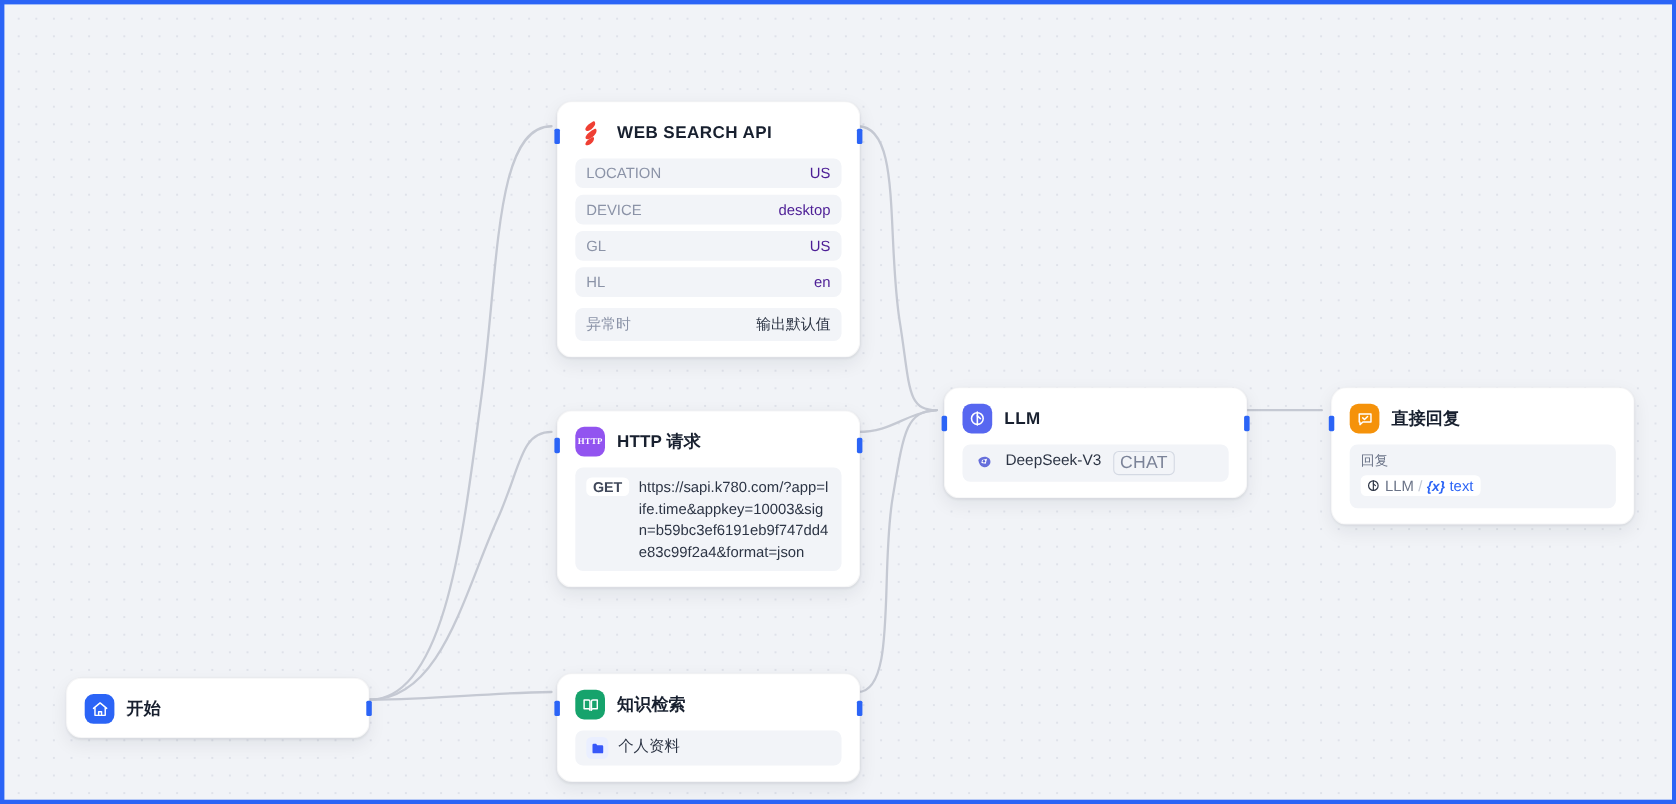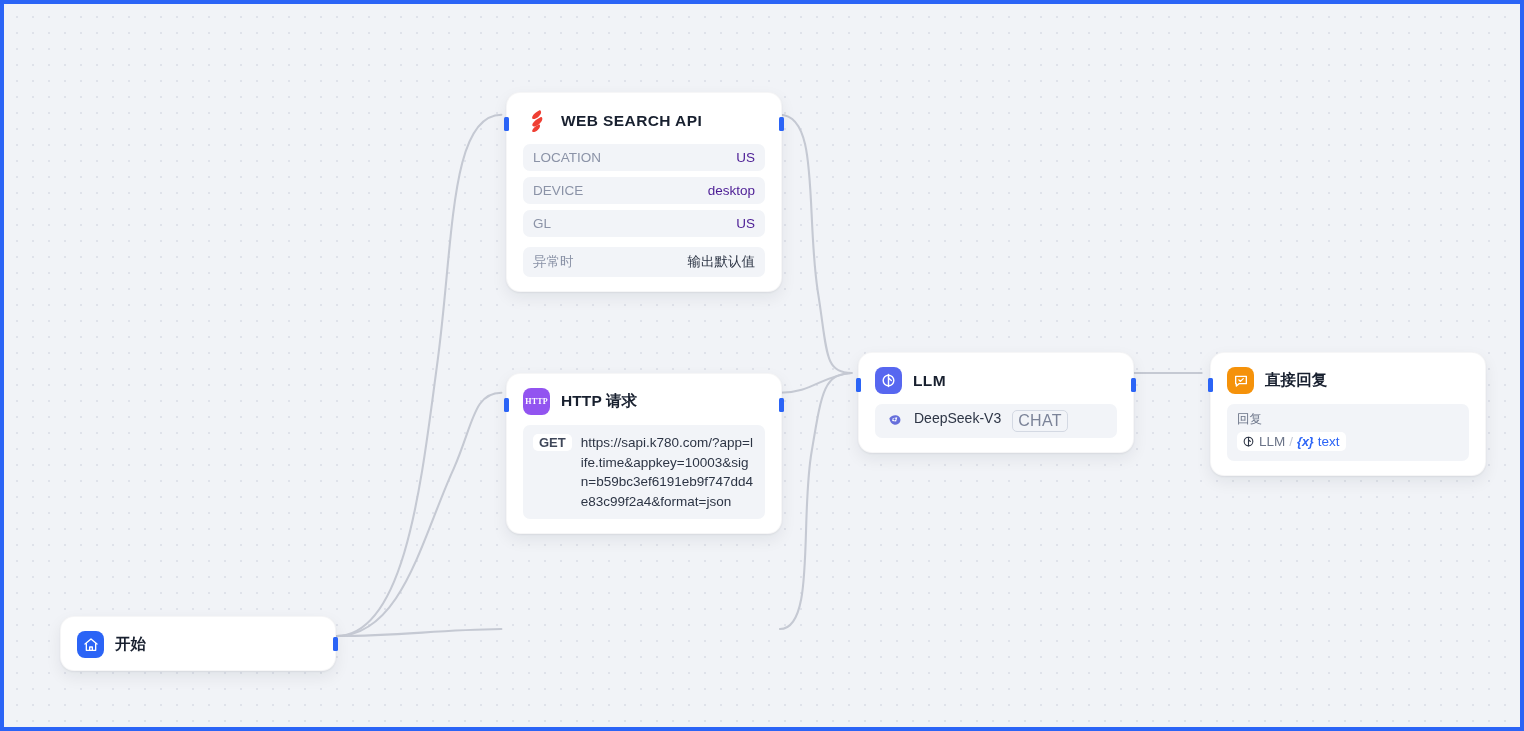--- a/index.html
+++ b/index.html
@@ -257,20 +257,24 @@
         <span class="kv-val">US</span>
       </div>
       <div class="kv-row">
         <span class="kv-key">DEVICE</span>
         <span class="kv-val">desktop</span>
       </div>
       <div class="kv-row">
         <span class="kv-key">GL</span>
         <span class="kv-val">US</span>
       </div>
+      <div class="kv-row">
+        <span class="kv-key">HL</span>
+        <span class="kv-val">en</span>
+      </div>
       <div class="kv-row sep-row">
         <span class="kv-key">异常时</span>
         <span class="kv-val dark">输出默认值</span>
       </div>
     </div>
   </div>
 
   <div class="node" id="node-http">
     <span class="handle left"></span>
     <span class="handle right"></span>
@@ -281,20 +285,43 @@
       <span class="node-title">HTTP 请求</span>
     </div>
     <div class="node-body">
       <div class="url-row">
         <span class="method-badge">GET</span>
         <span class="url-text">https://sapi.k780.com/?app=life.time&amp;appkey=10003&amp;sign=b59bc3ef6191eb9f747dd4e83c99f2a4&amp;format=json</span>
       </div>
     </div>
   </div>
 
+  <div class="node" id="node-knowledge">
+    <span class="handle left"></span>
+    <span class="handle right"></span>
+    <div class="node-head">
+      <span class="icon-box" style="background:#16a36c;">
+        <svg width="16" height="16" viewBox="0 0 24 24" fill="none" stroke="#ffffff" stroke-width="2" stroke-linecap="round" stroke-linejoin="round">
+          <path d="M3 5h6a2 2 0 0 1 2 2v12a2 2 0 0 0-2-2H3z"></path>
+          <path d="M21 5h-6a2 2 0 0 0-2 2v12a2 2 0 0 1 2-2h6z"></path>
+        </svg>
+      </span>
+      <span class="node-title">知识检索</span>
+    </div>
+    <div class="node-body">
+      <div class="chip-row">
+        <span class="mini-icon" style="background:#eaefff;">
+          <svg width="13" height="13" viewBox="0 0 24 24" fill="#3758f9">
+            <path d="M3 6a2 2 0 0 1 2-2h4l2 2.5h8a2 2 0 0 1 2 2V18a2 2 0 0 1-2 2H5a2 2 0 0 1-2-2z"></path>
+          </svg>
+        </span>
+        <span>个人资料</span>
+      </div>
+    </div>
+  </div>
 
   <div class="node" id="node-llm">
     <span class="handle left"></span>
     <span class="handle right"></span>
     <div class="node-head">
       <span class="icon-box" style="background:#5767f0;">
         <svg width="17" height="17" viewBox="0 0 24 24" fill="none" stroke="#ffffff" stroke-width="2" stroke-linecap="round">
           <circle cx="12" cy="12" r="7.5"></circle>
           <path d="M12 3.6v16.8"></path>
           <path d="M12 8.5 16 12"></path>

